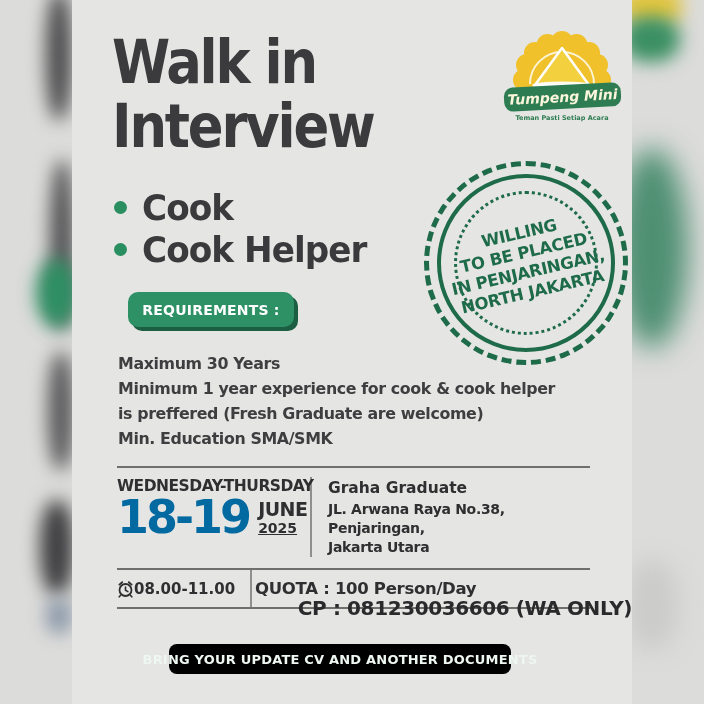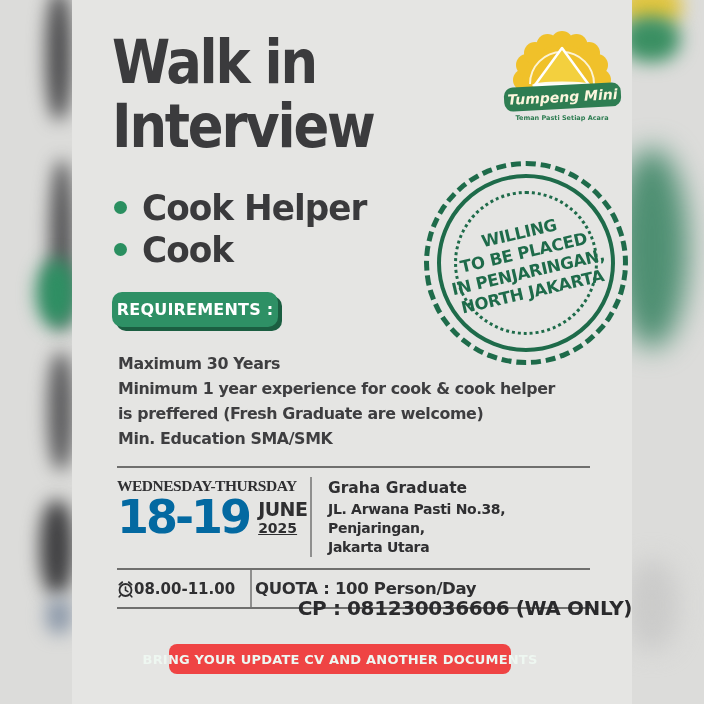--- a/index.html
+++ b/index.html
@@ -19,24 +19,24 @@
     transform:scaleX(.88);transform-origin:left top;white-space:nowrap;
   }
   
   .positions{position:absolute;left:114px;top:186px;}
   .pos-item{display:flex;align-items:center;height:42px;}
   .pos-dot{width:13px;height:13px;border-radius:50%;background:#2a8f60;margin-right:15px;flex:none;}
   .pos-label{font-size:36px;font-weight:bold;color:#3a3a3c;letter-spacing:-1px;
     transform:scaleX(.95);transform-origin:left center;white-space:nowrap;}
   
   .req-btn{
-    position:absolute;left:112px;top:292px;width:166px;height:35px;border-radius:10px;
+    position:absolute;left:128px;top:292px;width:166px;height:35px;border-radius:10px;
     background:#2e9065;box-shadow:4px 4px 0 0 #1b5e41;
     display:flex;align-items:center;justify-content:center;
-    color:#fff;font-size:16px;font-weight:bold;letter-spacing:.2px;
+    color:#fff;font-size:14px;font-weight:bold;letter-spacing:.2px;
   }
   
   .req-list{position:absolute;left:118px;top:351px;color:#3e3e40;font-size:16.5px;
     font-weight:bold;line-height:25px;letter-spacing:-.4px;
     transform:scaleX(.96);transform-origin:left top;white-space:nowrap;}
   
   .stamp{position:absolute;left:424px;top:161px;width:204px;height:204px;}
   .stamp .ring{position:absolute;border-radius:50%;}
   .stamp-outer{inset:0;border:5px dashed #1e6b4a;}
   .stamp-mid{inset:13px;border:4px solid #1e6b4a;}
@@ -46,39 +46,39 @@
     justify-content:center;transform:rotate(-13deg);
     color:#1e6b4a;font-weight:bold;font-size:16.5px;line-height:20px;text-align:center;
     letter-spacing:-.3px;white-space:nowrap;
   }
   
   .logo{position:absolute;left:497px;top:28px;width:132px;height:96px;}
   
   .tbl{position:absolute;left:117px;top:466px;width:473px;color:#2f2f31;}
   .row1{display:flex;border-top:2px solid #6f6f6e;border-bottom:2px solid #6f6f6e;padding:9px 0 11px;}
   .cell-date{width:193px;border-right:2px solid #8f8f8e;}
-  .days{font-size:15.5px;font-weight:bold;letter-spacing:-.5px;white-space:nowrap;font-family:Liberation Serif, serif;}
+  .days{font-size:15.5px;font-weight:bold;letter-spacing:-.5px;white-space:nowrap;}
   .bigdate{display:flex;align-items:flex-start;margin-top:1px;}
   .daterange{font-size:46px;line-height:42px;font-weight:bold;letter-spacing:-3px;color:#0369a1;}
   .monthyear{margin-left:9px;padding-top:3px;}
   .month{font-size:19px;font-weight:bold;letter-spacing:-.5px;line-height:20px;}
   .year{font-size:14px;font-weight:bold;line-height:18px;text-decoration:underline;}
   .cell-venue{flex:1;padding-left:16px;padding-top:2px;}
   .venue-name{font-size:15.5px;font-weight:bold;margin-bottom:3px;}
   .venue-addr{font-size:14px;font-weight:bold;line-height:19px;letter-spacing:-.3px;}
   .row2{display:flex;align-items:center;height:37px;border-bottom:2px solid #6f6f6e;}
   .cell-time{width:133px;height:100%;display:flex;align-items:center;
     border-right:2px solid #8f8f8e;font-size:15px;font-weight:bold;}
   .cell-quota{padding-left:3px;font-size:16.5px;font-weight:bold;letter-spacing:-.3px;}
   
   .contact{position:absolute;left:72px;top:596px;width:560px;text-align:right;
     font-size:20px;font-weight:bold;letter-spacing:-.4px;color:#2a2a2c;}
   .cta-btn{
     position:absolute;left:169px;top:644px;width:342px;height:30px;border-radius:8px;
-    background:#ef4444;display:flex;align-items:center;justify-content:center;
+    background:#000000;display:flex;align-items:center;justify-content:center;
     color:#eef7f1;font-size:13px;font-weight:bold;letter-spacing:.2px;white-space:nowrap;
   }
 </style>
 </head>
 <body>
 
 <div class="canvas">
 
   <div class="strip strip-left">
     <div class="blob" style="left:46px;top:-10px;width:26px;height:130px;background:#4a4a4c;"></div>
@@ -121,25 +121,25 @@
         <rect x="7" y="57" width="117" height="24" rx="9" fill="#2e7d52"></rect>
         <text x="65.5" y="74" text-anchor="middle" font-family="DejaVu Sans, sans-serif" font-size="14" font-style="italic" font-weight="bold" fill="#fcf6dd">Tumpeng Mini</text>
       </g>
       <text x="65" y="92" text-anchor="middle" font-family="DejaVu Sans, sans-serif" font-size="6.5" font-weight="bold" fill="#2e7d52">Teman Pasti Setiap Acara</text>
     </svg>
   </div>
 
   <div class="positions">
     <div class="pos-item">
       <span class="pos-dot"></span>
-      <span class="pos-label">Cook Helper</span>
+      <span class="pos-label">Cook</span>
     </div>
     <div class="pos-item">
       <span class="pos-dot"></span>
-      <span class="pos-label">Cook</span>
+      <span class="pos-label">Cook Helper</span>
     </div>
   </div>
 
   <div class="stamp">
     <div class="ring stamp-outer"></div>
     <div class="ring stamp-mid"></div>
     <div class="ring stamp-dots"></div>
     <div class="stamp-text">
       <span>WILLING</span>
       <span>TO BE PLACED</span>
@@ -165,21 +165,21 @@
           <span class="daterange">18-19</span>
           <span class="monthyear">
             <div class="month">JUNE</div>
             <div class="year">2025</div>
           </span>
         </div>
       </div>
       <div class="cell-venue">
         <div class="venue-name">Graha Graduate</div>
         <div class="venue-addr">
-          <div>JL. Arwana Pasti No.38, Penjaringan,</div>
+          <div>JL. Arwana Raya No.38, Penjaringan,</div>
           <div>Jakarta Utara</div>
         </div>
       </div>
     </div>
     <div class="row2">
       <div class="cell-time">
         <svg width="17" height="18" viewBox="0 0 17 18">
           <circle cx="8.5" cy="10" r="6" stroke="#2e2e30" stroke-width="1.8" fill="none"></circle>
           <path d="M8.5 7v3.2l2.4 1.4" stroke="#2e2e30" stroke-width="1.6" fill="none" stroke-linecap="round"></path>
           <path d="M2.4 4.6 L5.2 2.2 M14.6 4.6 L11.8 2.2" stroke="#2e2e30" stroke-width="1.8" stroke-linecap="round"></path>

